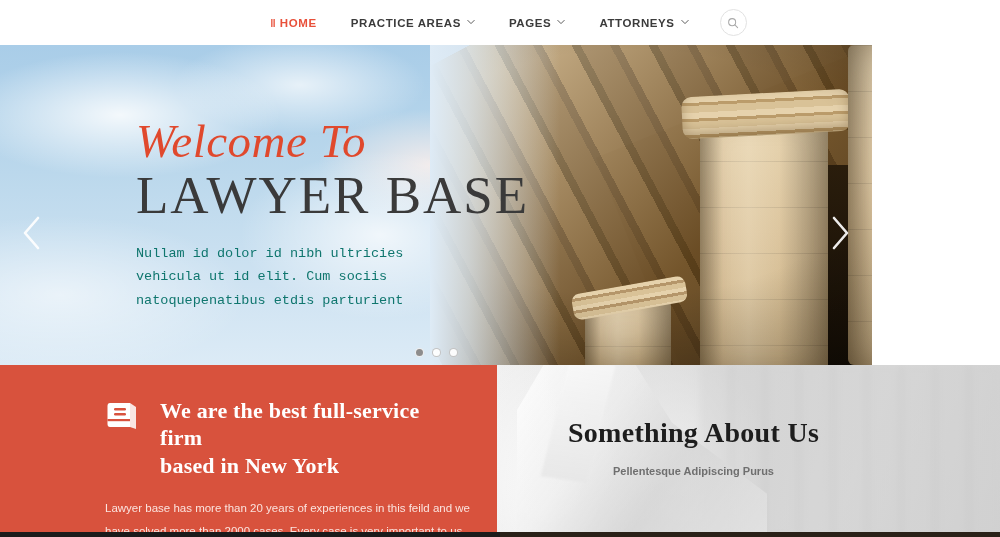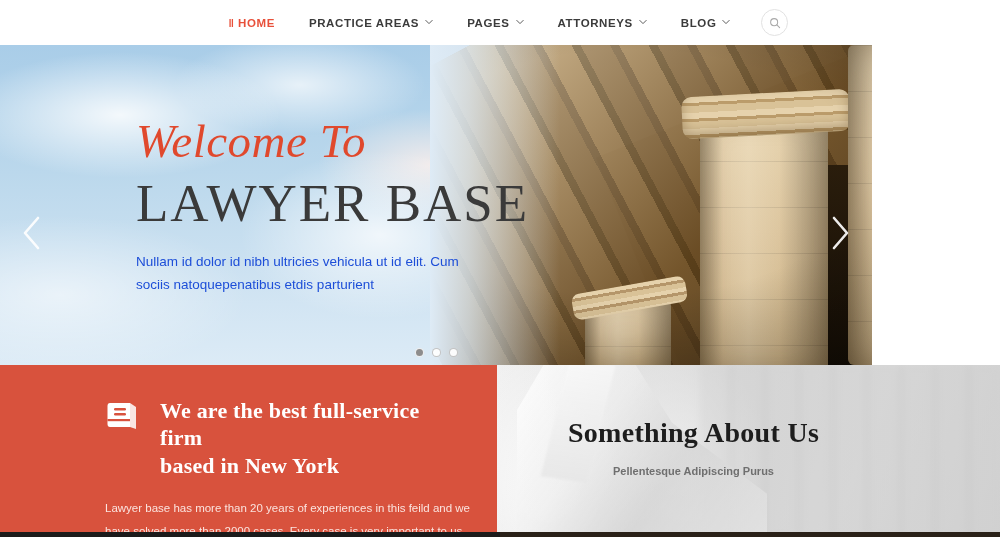--- a/index.html
+++ b/index.html
@@ -179,27 +179,27 @@
     color: #e0492d;
     line-height: 1.05;
     letter-spacing: 0.5px;
   }
   .hero-title {
     font-family: "Liberation Serif", serif;
     font-size: 53px;
     color: #3a3a3a;
     letter-spacing: 2px;
     line-height: 1.12;
-    margin-top: 8px;
+    margin-top: 0;
     white-space: nowrap;
   }
   .hero-desc {
-    font-family: Liberation Sans, sans-serif;
+    font-family: Liberation Mono, monospace;
     font-size: 13.5px;
-    color: #1d4ed8;
+    color: #0f766e;
     line-height: 1.75;
     margin-top: 16px;
     width: 330px;
   }
   .hero-btn {
     display: inline-block;
     margin-top: 20px;
     background: #df5138;
     color: #ffffff;
     font-size: 11px;
@@ -373,28 +373,20 @@
 
       <div class="nav-item">
         <span>ATTORNEYS</span>
         <span class="caret">
           <svg width="8" height="8" viewBox="0 0 10 10">
               <path d="M1 3 L5 7 L9 3" stroke="#555" stroke-width="1.2" fill="none" stroke-linecap="round"></path>
             </svg>
         </span>
       </div>
 
-      <div class="nav-item">
-        <span>BLOG</span>
-        <span class="caret">
-          <svg width="8" height="8" viewBox="0 0 10 10">
-              <path d="M1 3 L5 7 L9 3" stroke="#555" stroke-width="1.2" fill="none" stroke-linecap="round"></path>
-            </svg>
-        </span>
-      </div>
 
 
       <div class="search-btn">
         <span>
           <svg width="12" height="12" viewBox="0 0 14 14">
             <circle cx="6" cy="6" r="4.1" stroke="#a9a9a9" stroke-width="1.2" fill="none"></circle>
             <line x1="9.2" y1="9.2" x2="12.4" y2="12.4" stroke="#a9a9a9" stroke-width="1.2" stroke-linecap="round"></line>
           </svg>
         </span>
       </div>

